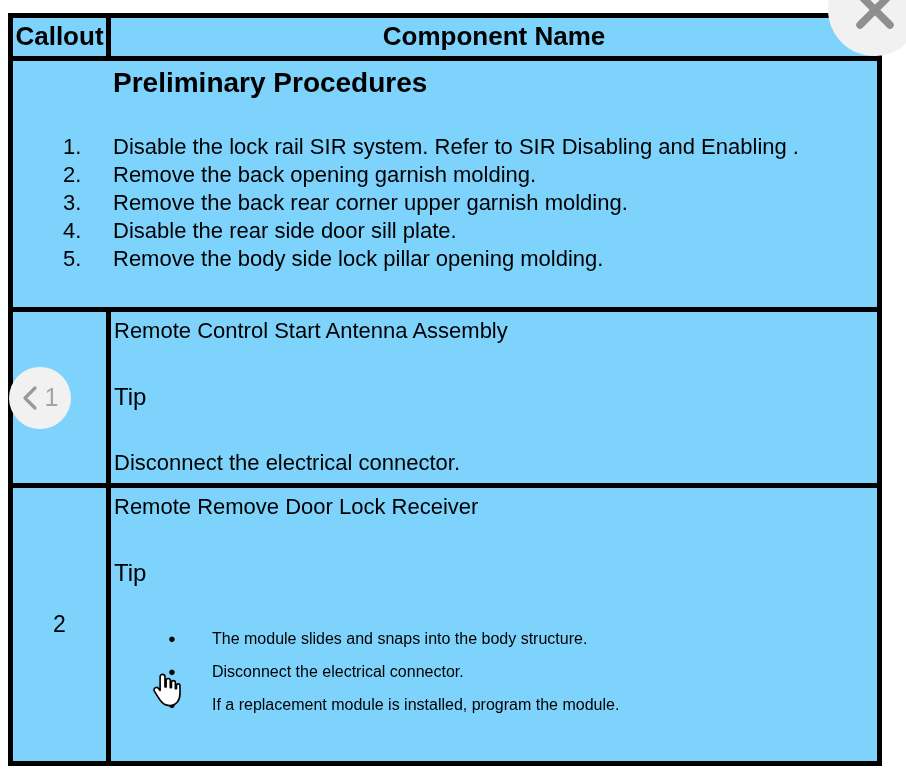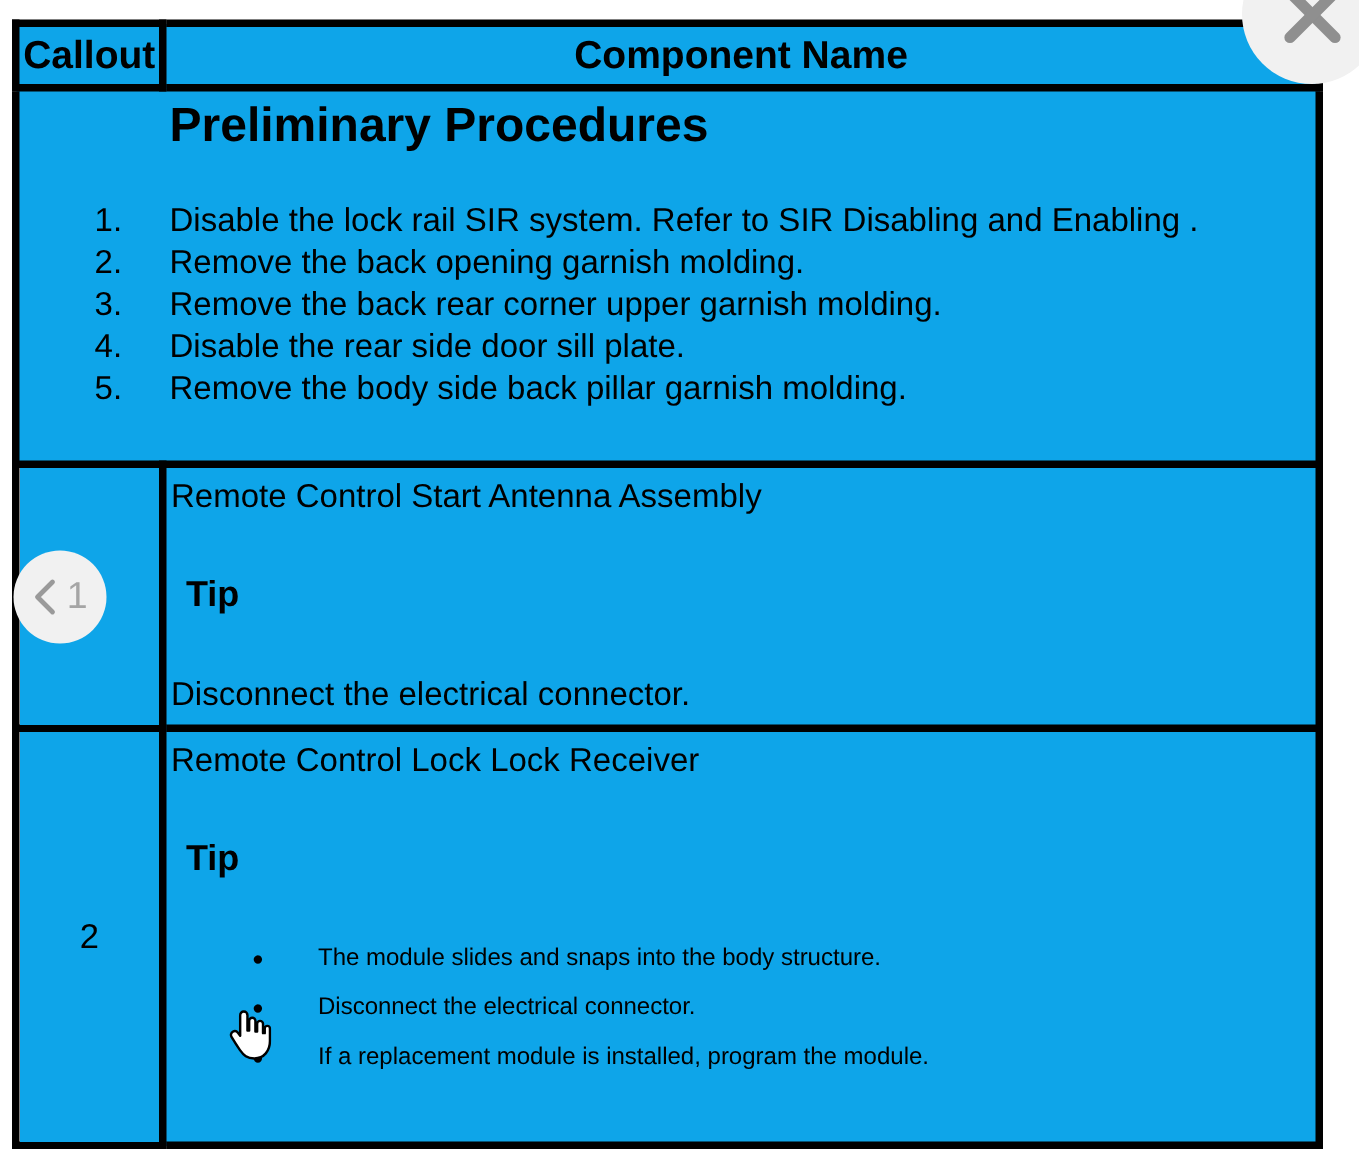--- a/index.html
+++ b/index.html
@@ -5,43 +5,43 @@
   html,body { margin:0; padding:0; background:#fff; }
   .stage {
     position:relative; width:906px; height:773px; background:#ffffff;
     font-family:"Liberation Sans","DejaVu Sans",sans-serif; color:#000;
     overflow:hidden;
   }
   table.doc {
     position:absolute; left:8px; top:13px; width:874px; height:753px;
     border-collapse:collapse; table-layout:fixed;
   }
-  th, td { border:5px solid #000; padding:0; vertical-align:top; background:#0ea5e9; }
+  th, td { border:5px solid #000; padding:0; vertical-align:top; background:#7dd3fc; }
   col.c-callout { width:98px; }
   thead th {
     height:34px; font-size:26px; font-weight:bold; text-align:center;
     vertical-align:middle; padding:1px 0 3px;
   }
   tr.row-prelim td { height:246px; }
-  .prelim-title { font-weight:bold; font-size:32px; line-height:28px; margin:8px 0 0 100px; }
+  .prelim-title { font-weight:bold; font-size:28px; line-height:28px; margin:8px 0 0 100px; }
   ol.steps {
     list-style:none; counter-reset:step; margin:36px 0 0 0;
     padding:0 0 0 100px; font-size:22px; line-height:28px;
   }
   ol.steps li { position:relative; white-space:nowrap; }
   ol.steps li::before {
     counter-increment:step; content:counter(step) "."; position:absolute; left:-50px;
   }
   tr.row-c1 td { height:169px; }
   td.callout-cell {
     text-align:center; vertical-align:middle; font-size:23px; position:relative;
   }
   td.comp-cell { padding:2px 4px 0 3px; font-size:22px; }
   .comp-cell p { margin:0; line-height:33px; white-space:nowrap; }
-  p.tip { font-weight:bold; font-size:24px; margin:33px 10px; }
+  p.tip { font-weight:normal; font-size:24px; margin:33px 0; }
   ul.bullets {
     list-style:none; margin:33px 0 0 0; padding:0 0 0 98px;
     font-size:16px; line-height:33px;
   }
   ul.bullets li { position:relative; white-space:nowrap; }
   ul.bullets li::before { content:"\25CF"; position:absolute; left:-44px; font-size:13px; }
   .nav-fab {
     position:absolute; left:-4px; top:50%; transform:translateY(-50%);
     width:62px; height:62px; border-radius:50%; background:#f1f1f1;
     display:flex; align-items:center; justify-content:center; gap:7px;
@@ -74,21 +74,21 @@
     <tbody>
       <tr class="row-prelim">
         <td colspan="2">
           <div class="prelim-title">Preliminary Procedures</div>
           <ol class="steps">
 
           <li>Disable the lock rail SIR system. Refer to SIR Disabling and Enabling .</li>
               <li>Remove the back opening garnish molding.</li>
               <li>Remove the back rear corner upper garnish molding.</li>
               <li>Disable the rear side door sill plate.</li>
-              <li>Remove the body side back pillar garnish molding.</li>
+              <li>Remove the body side lock pillar opening molding.</li>
             </ol>
         </td>
       </tr>
 
       <tr class="row-c1">
         <td class="callout-cell">
           <div class="nav-fab">
             <svg width="16" height="26" viewBox="0 0 16 26">
               <polyline points="13,3 3,13 13,23" fill="none" stroke="#9a9a9a" stroke-width="3.2" stroke-linecap="round" stroke-linejoin="round"></polyline>
             </svg>
@@ -100,21 +100,21 @@
           <p class="tip">Tip</p>
           <p>Disconnect the electrical connector.</p>
         </td>
       </tr>
 
       <tr>
         <td class="callout-cell">
           <span>2</span>
         </td>
         <td class="comp-cell">
-          <p>Remote Control Lock Lock Receiver</p>
+          <p>Remote Remove Door Lock Receiver</p>
           <p class="tip">Tip</p>
           <ul class="bullets">
 
           <li>The module slides and snaps into the body structure.</li>
               <li>Disconnect the electrical connector.</li>
               <li>If a replacement module is installed, program the module.</li>
             </ul>
         </td>
       </tr>
     </tbody>

